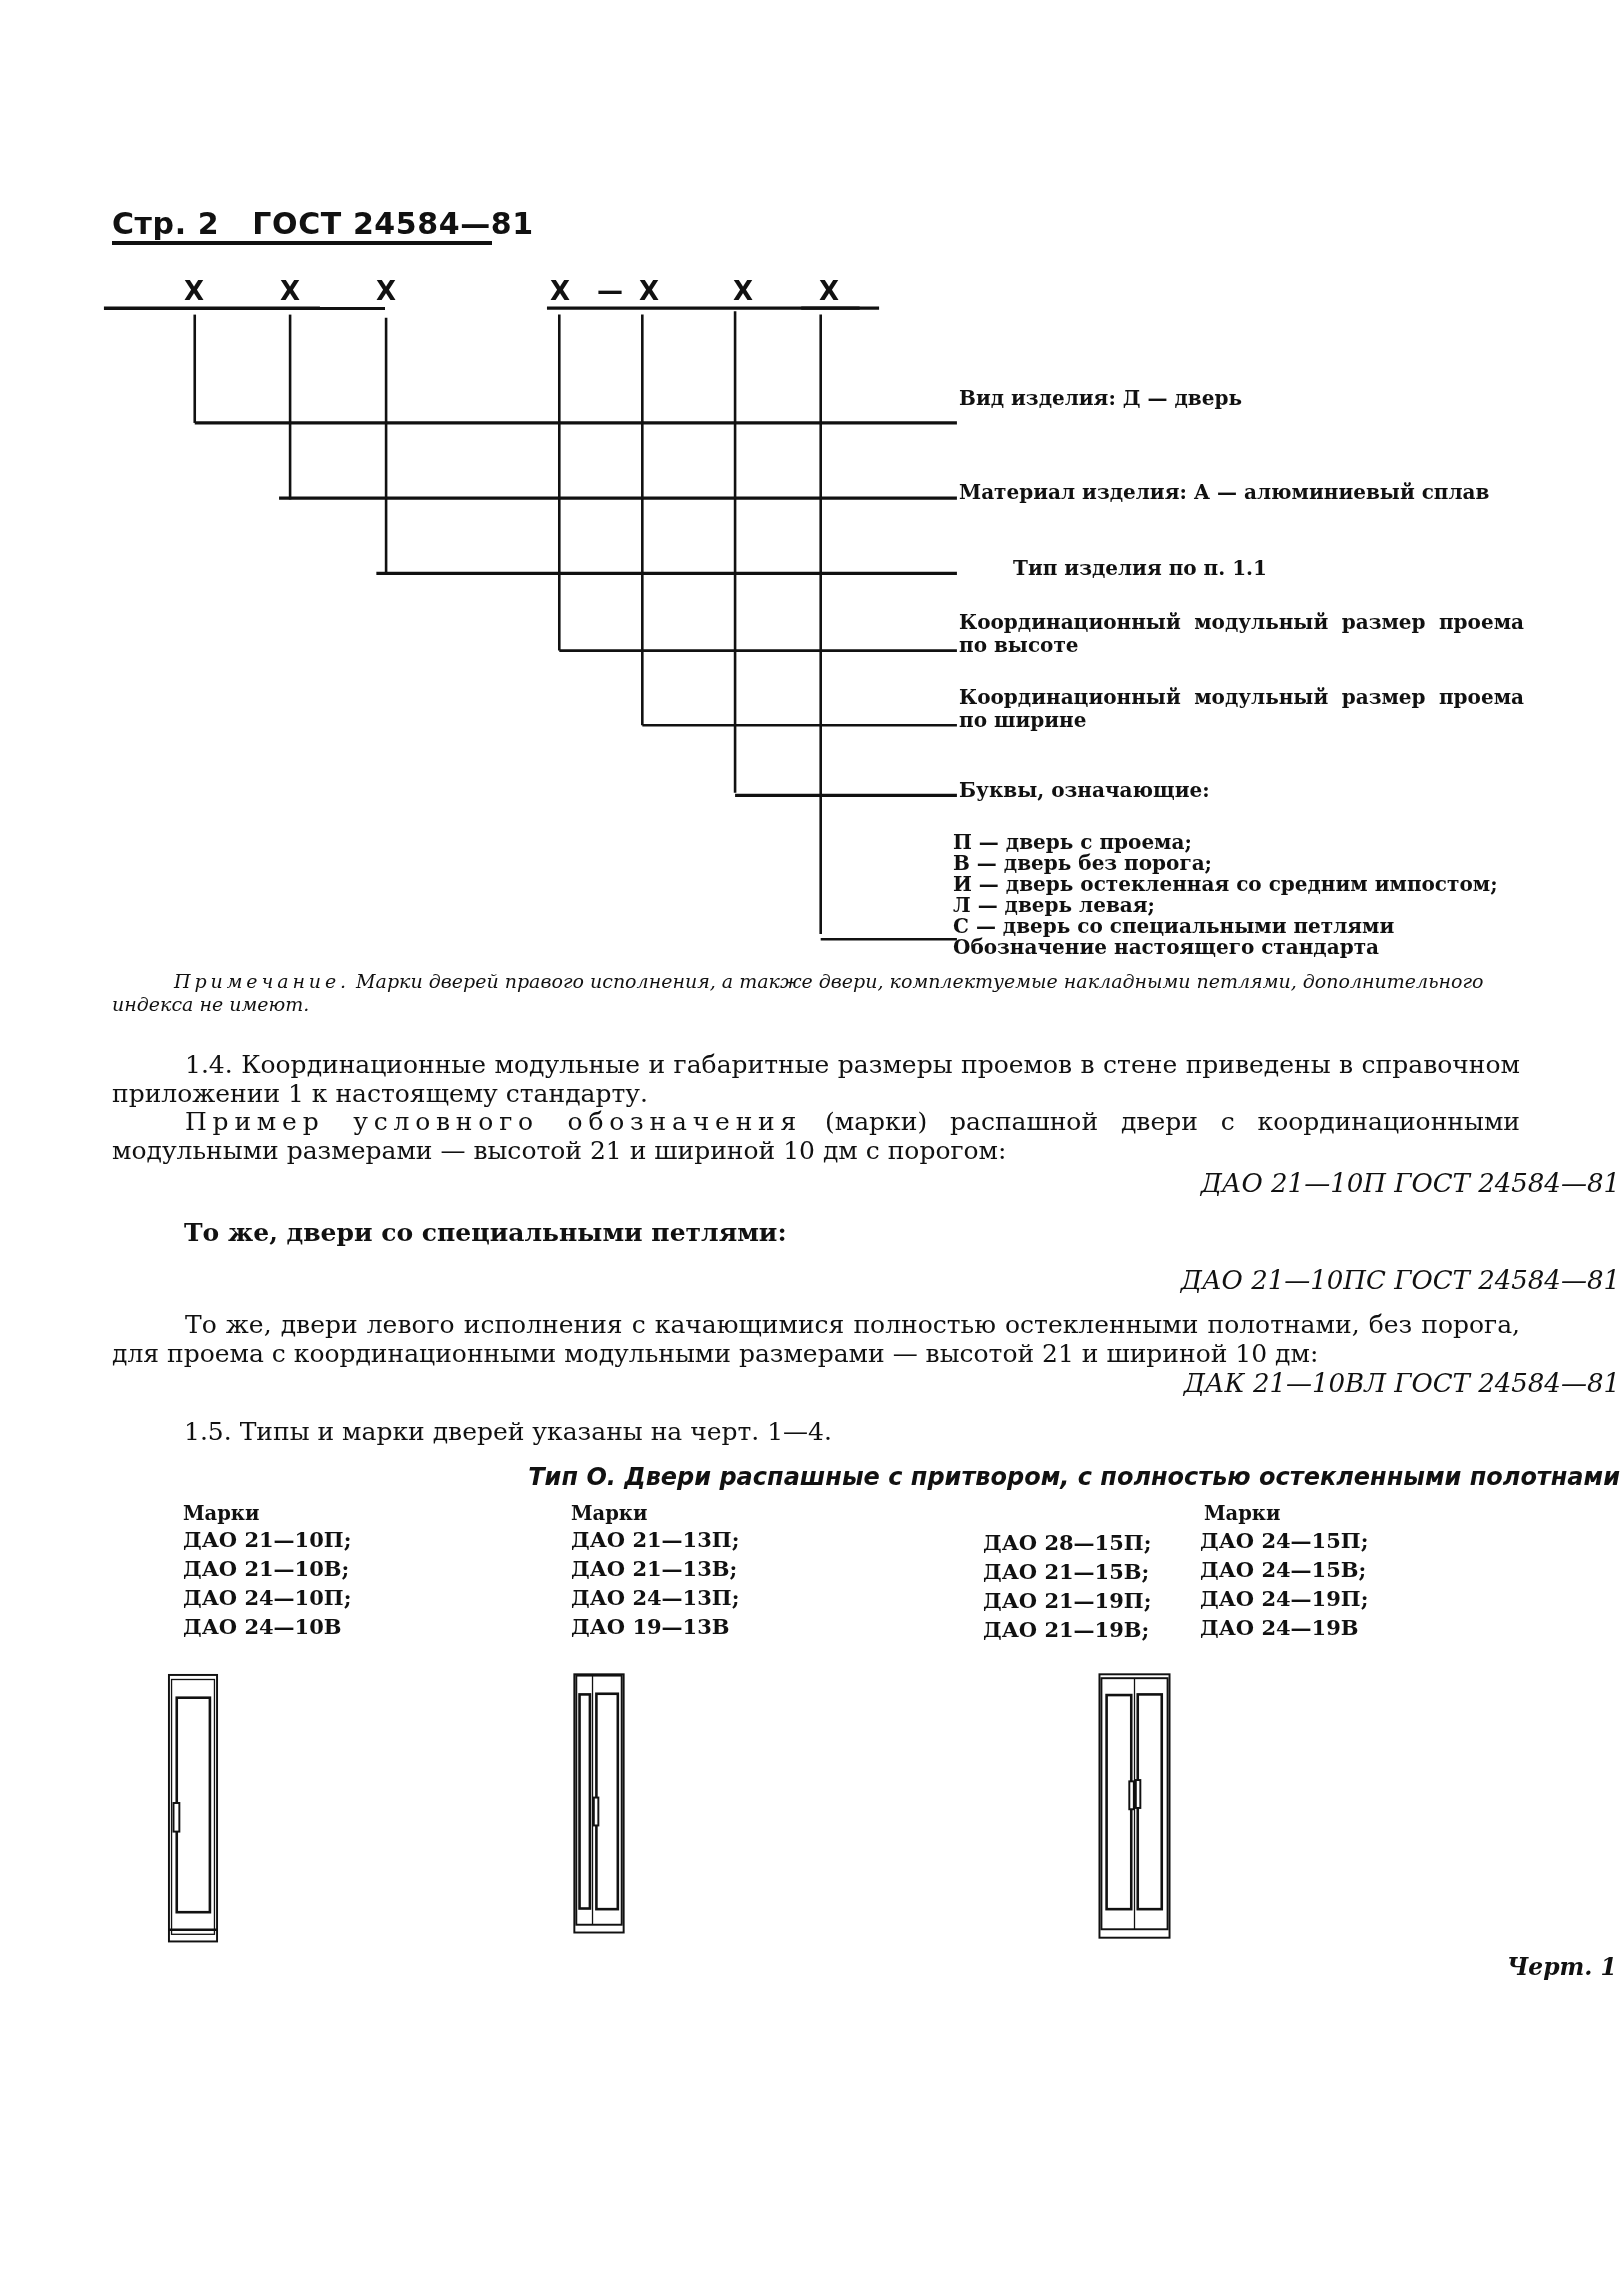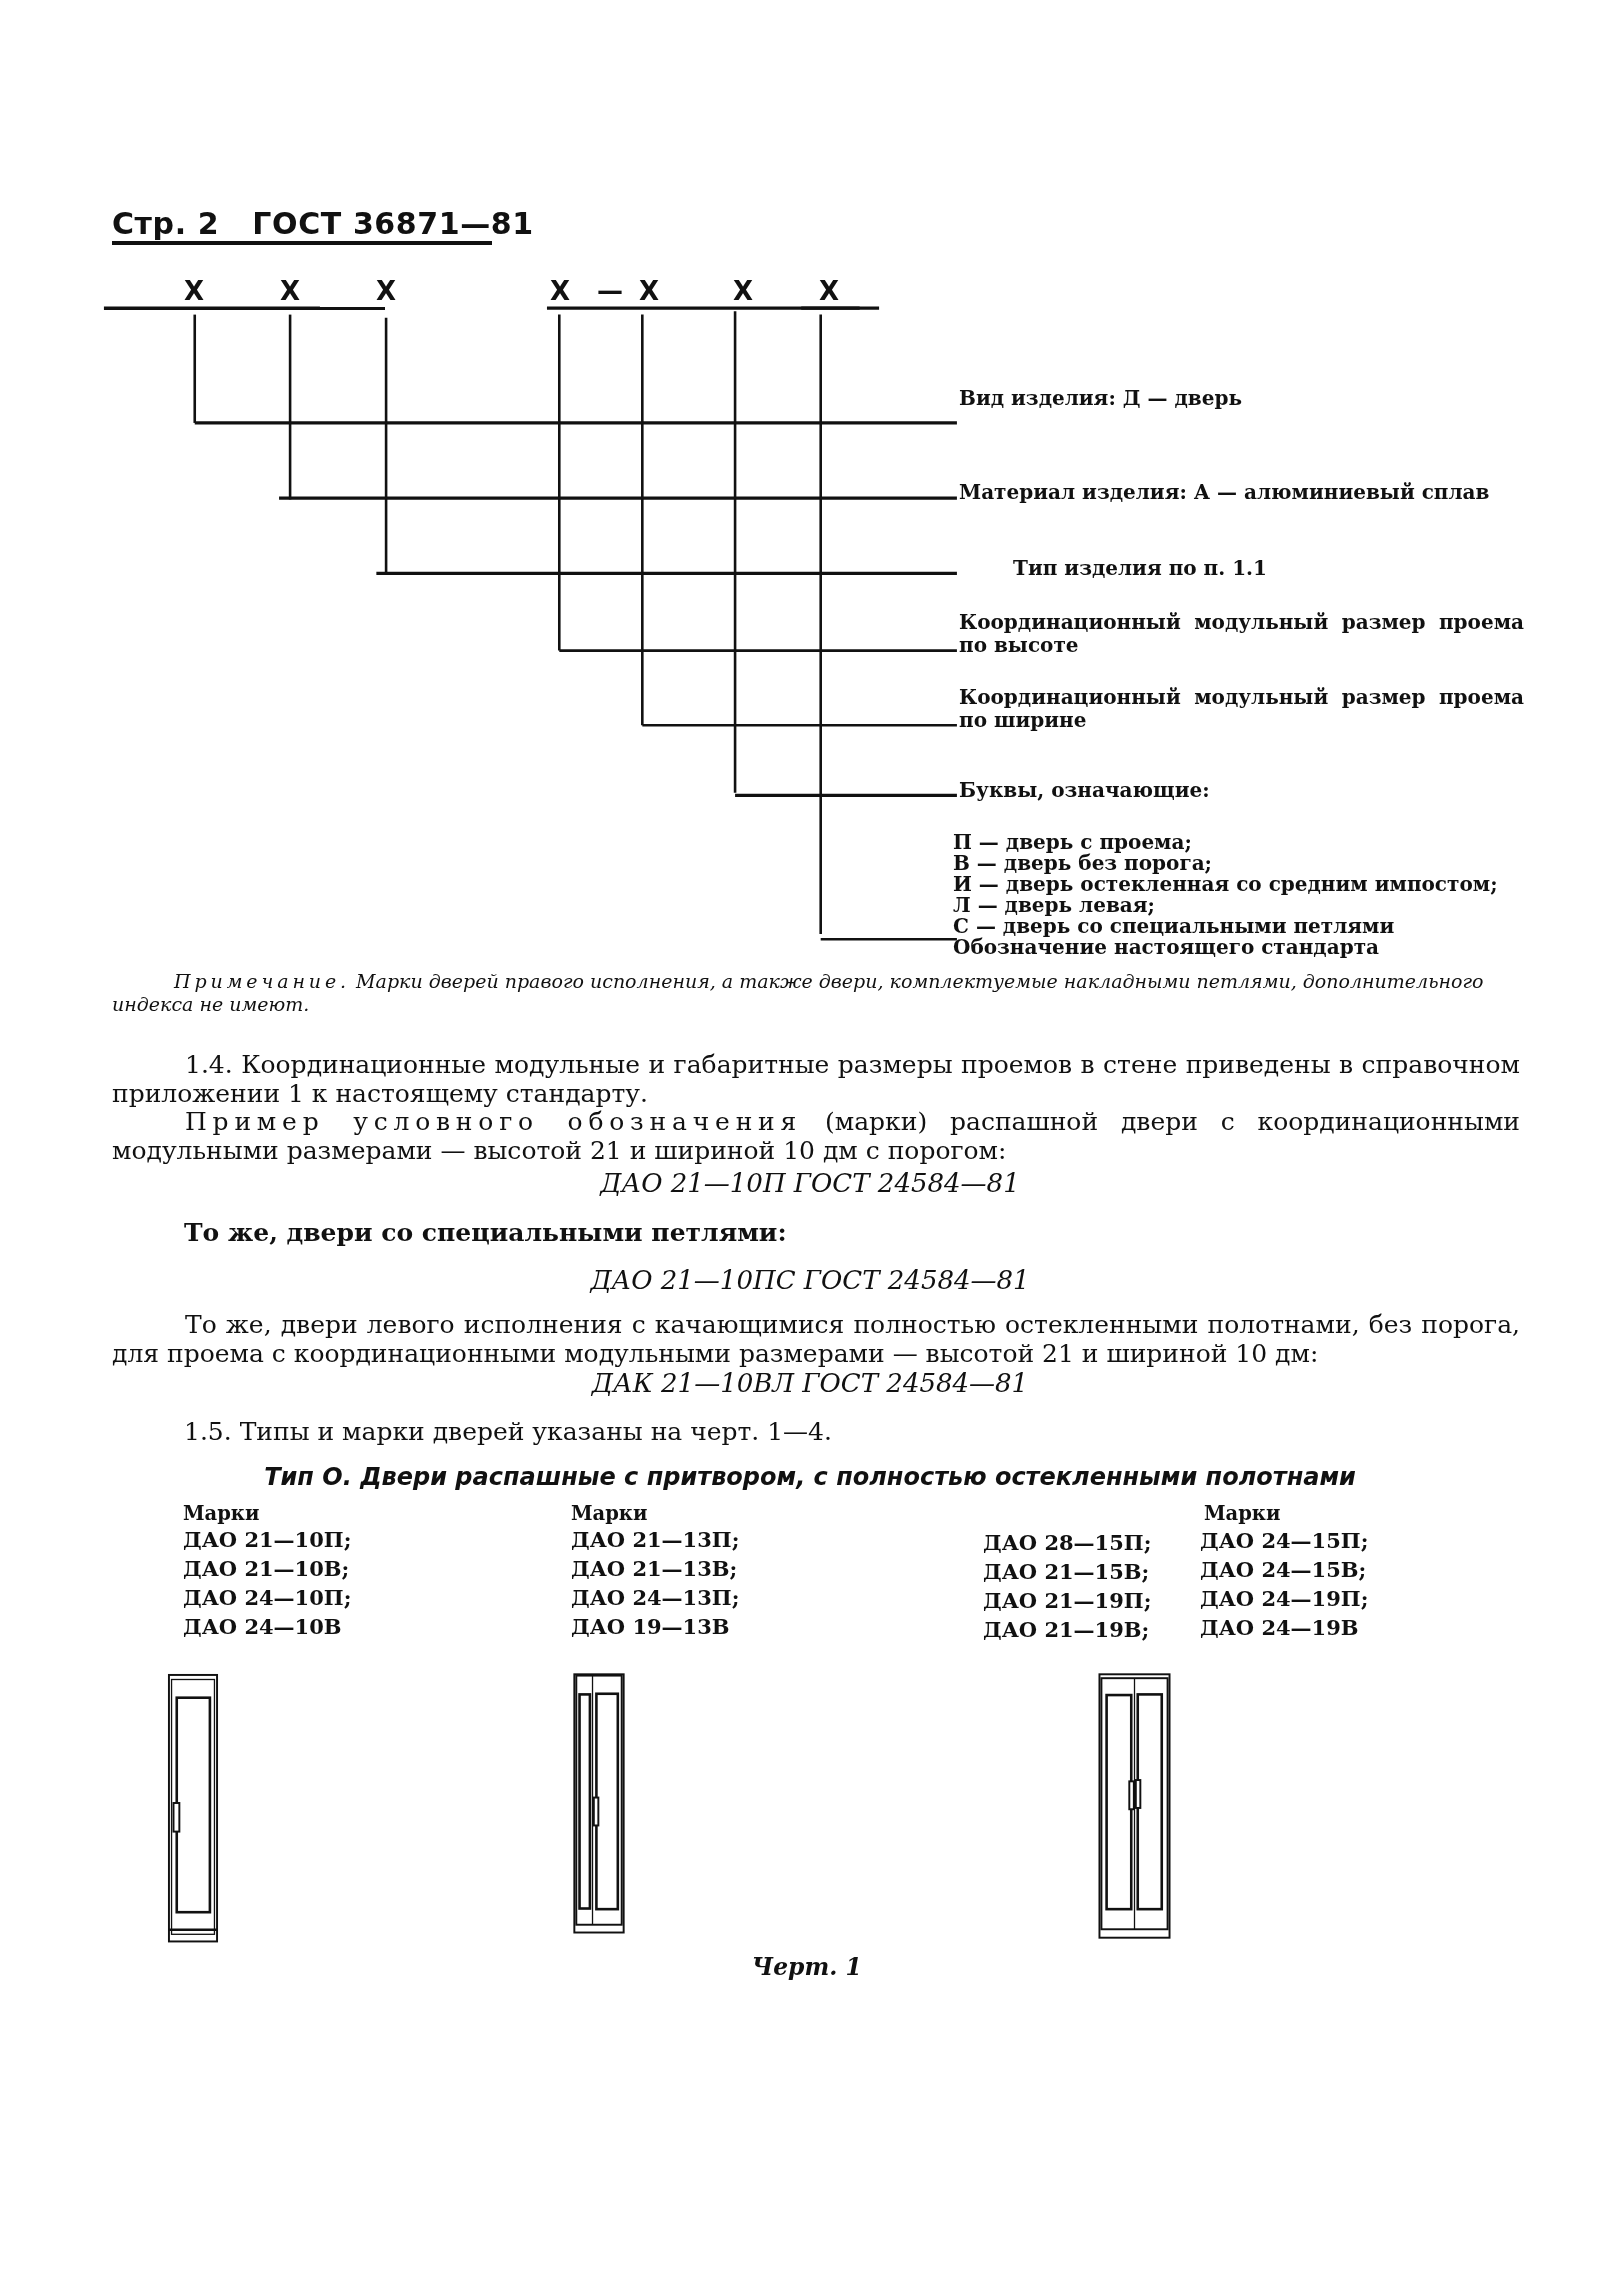--- a/index.html
+++ b/index.html
@@ -7,33 +7,33 @@
   .abs { position:absolute; }
   .hdr { left:112px; top:206px; font-family:"DejaVu Sans", sans-serif; font-weight:bold; font-size:30px; letter-spacing:0.6px; }
   .hdr-line { left:112px; top:241px; width:380px; height:3.9px; background:#111; }
   .x { font-family:"DejaVu Sans", sans-serif; font-weight:bold; font-size:26px; }
   .hl { height:3.2px; background:#111; }
   .lbl { font-weight:bold; font-size:20px; line-height:23.4px; }
   .note { left:112px; top:970px; width:1408px; font-size:19px; line-height:23.4px; }
   .note .sp { letter-spacing:3.9px; font-style:italic; }
   .para { font-size:25px; line-height:28.6px; }
   .ital { font-style:italic; font-size:26px; }
-  .center { width:1620px; text-align:center; left:0;font-style:italic; }
+  .center { width:1620px; text-align:right; left:0;font-style:italic; }
   .subhdr { font-family:"DejaVu Sans", sans-serif; font-weight:bold; font-size:24px; }
   .marks { font-weight:bold; font-size:21px; line-height:29px; }
   .mark-h { font-weight:bold; font-size:19.5px; }
   svg.door { position:absolute; }
   .caption { font-weight:bold; font-size:23.4px; }
 </style>
 </head>
 <body>
 
 <div class="abs hdr">
   <span>Стр. 2</span>&nbsp;&nbsp;
-  <span>ГОСТ 36871—81</span>
+  <span>ГОСТ 24584—81</span>
 </div>
 <div class="abs hdr-line"></div>
 
 <div>
   <span class="abs x" style="left:184px;top:276px">X</span>
   <span class="abs x" style="left:280px;top:276px">X</span>
   <span class="abs x" style="left:376px;top:276px">X</span>
   <span class="abs x" style="left:550px;top:276px">X</span>
   <span class="abs x" style="left:597px;top:276px">—</span>
   <span class="abs x" style="left:639px;top:276px">X</span>

